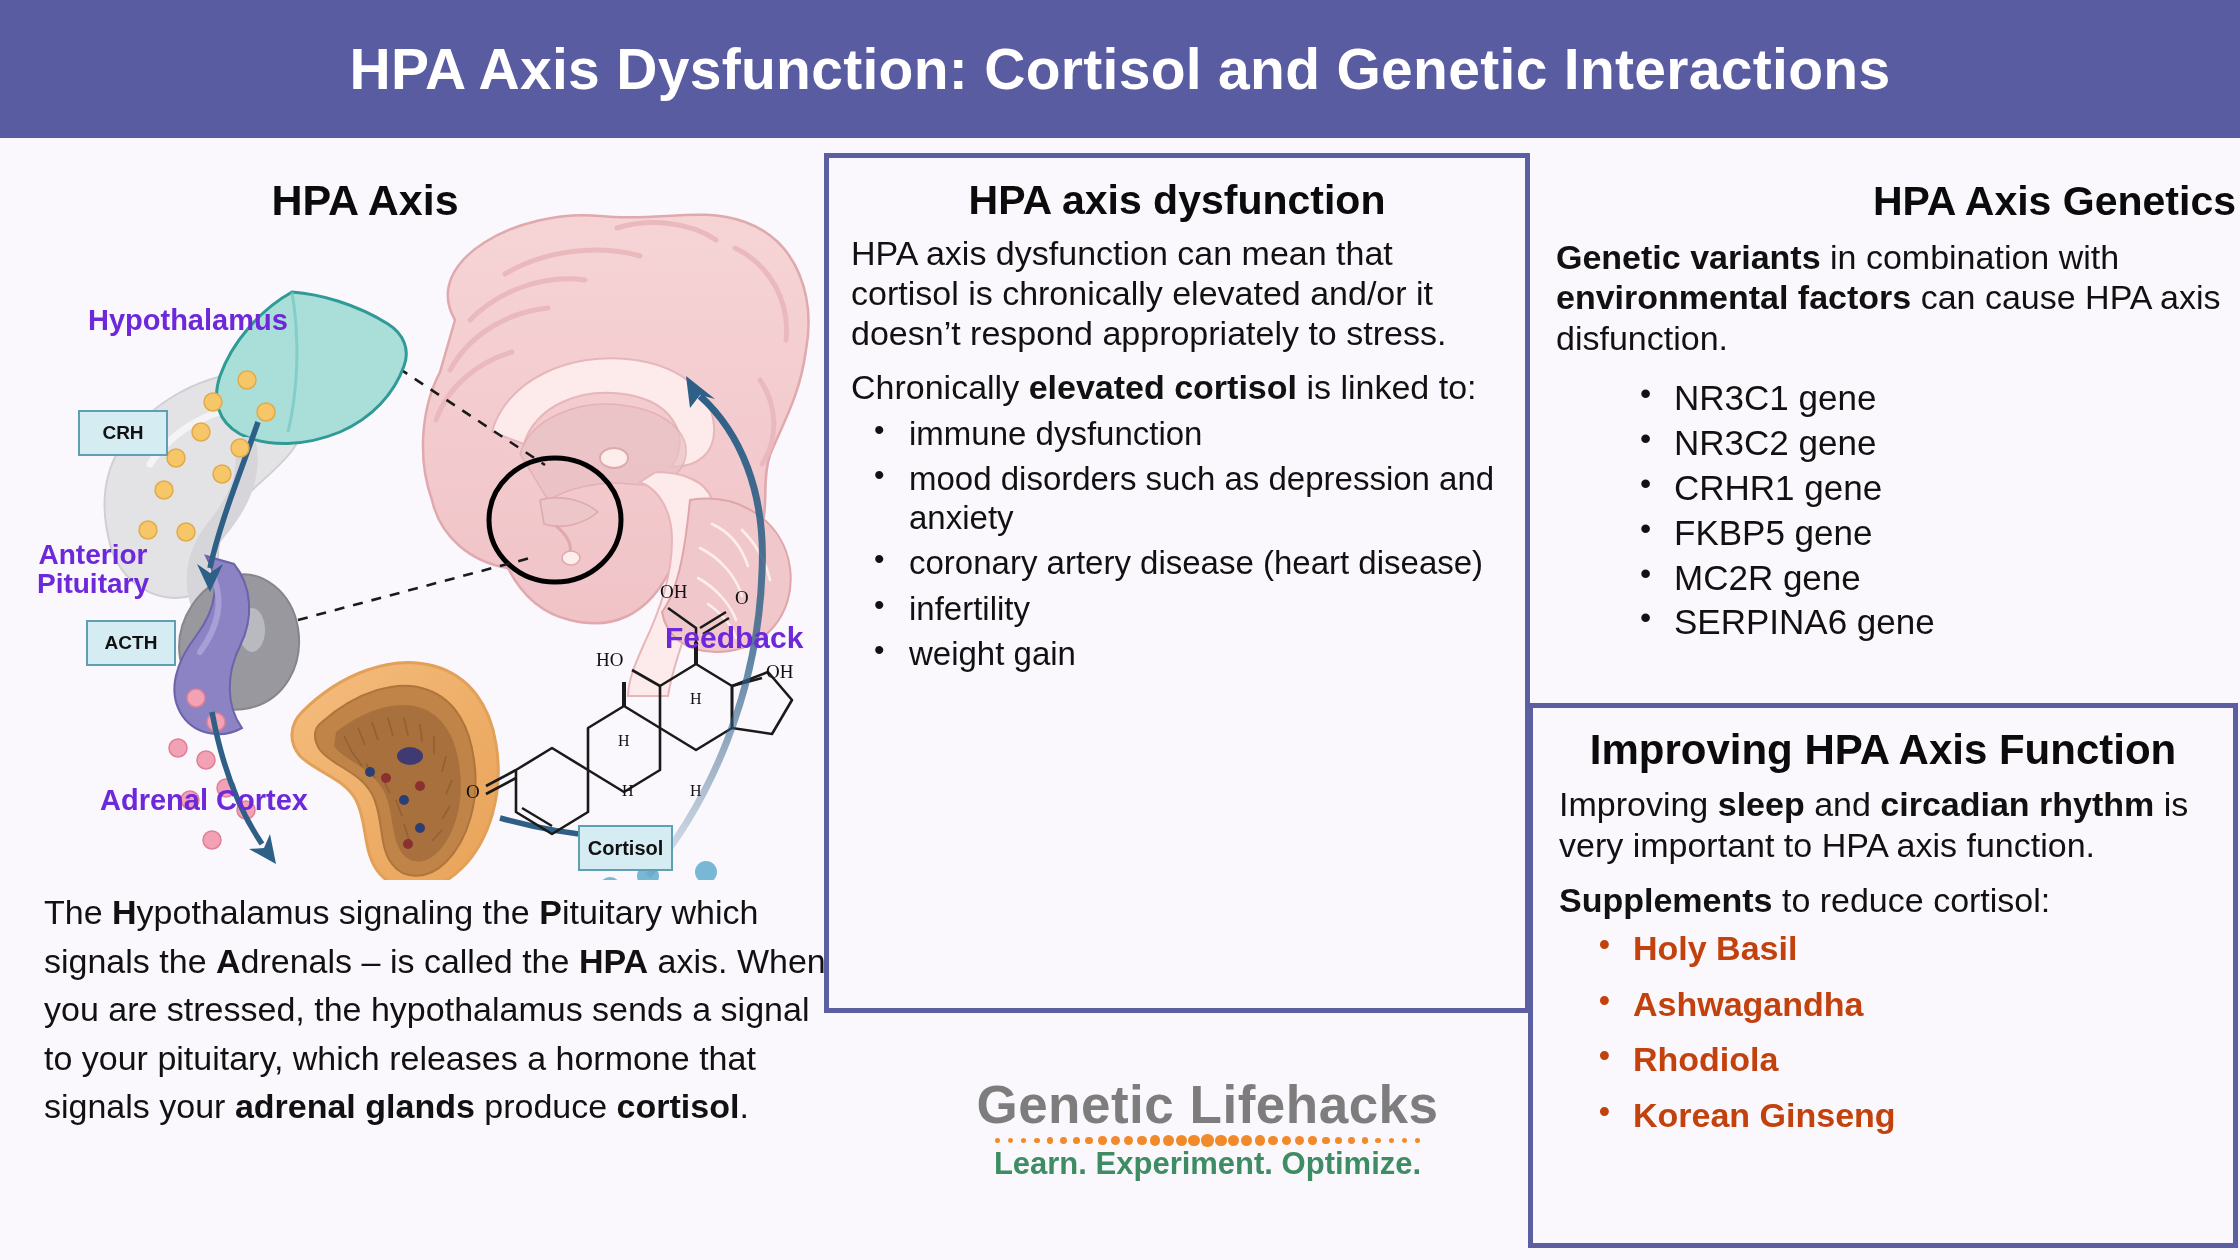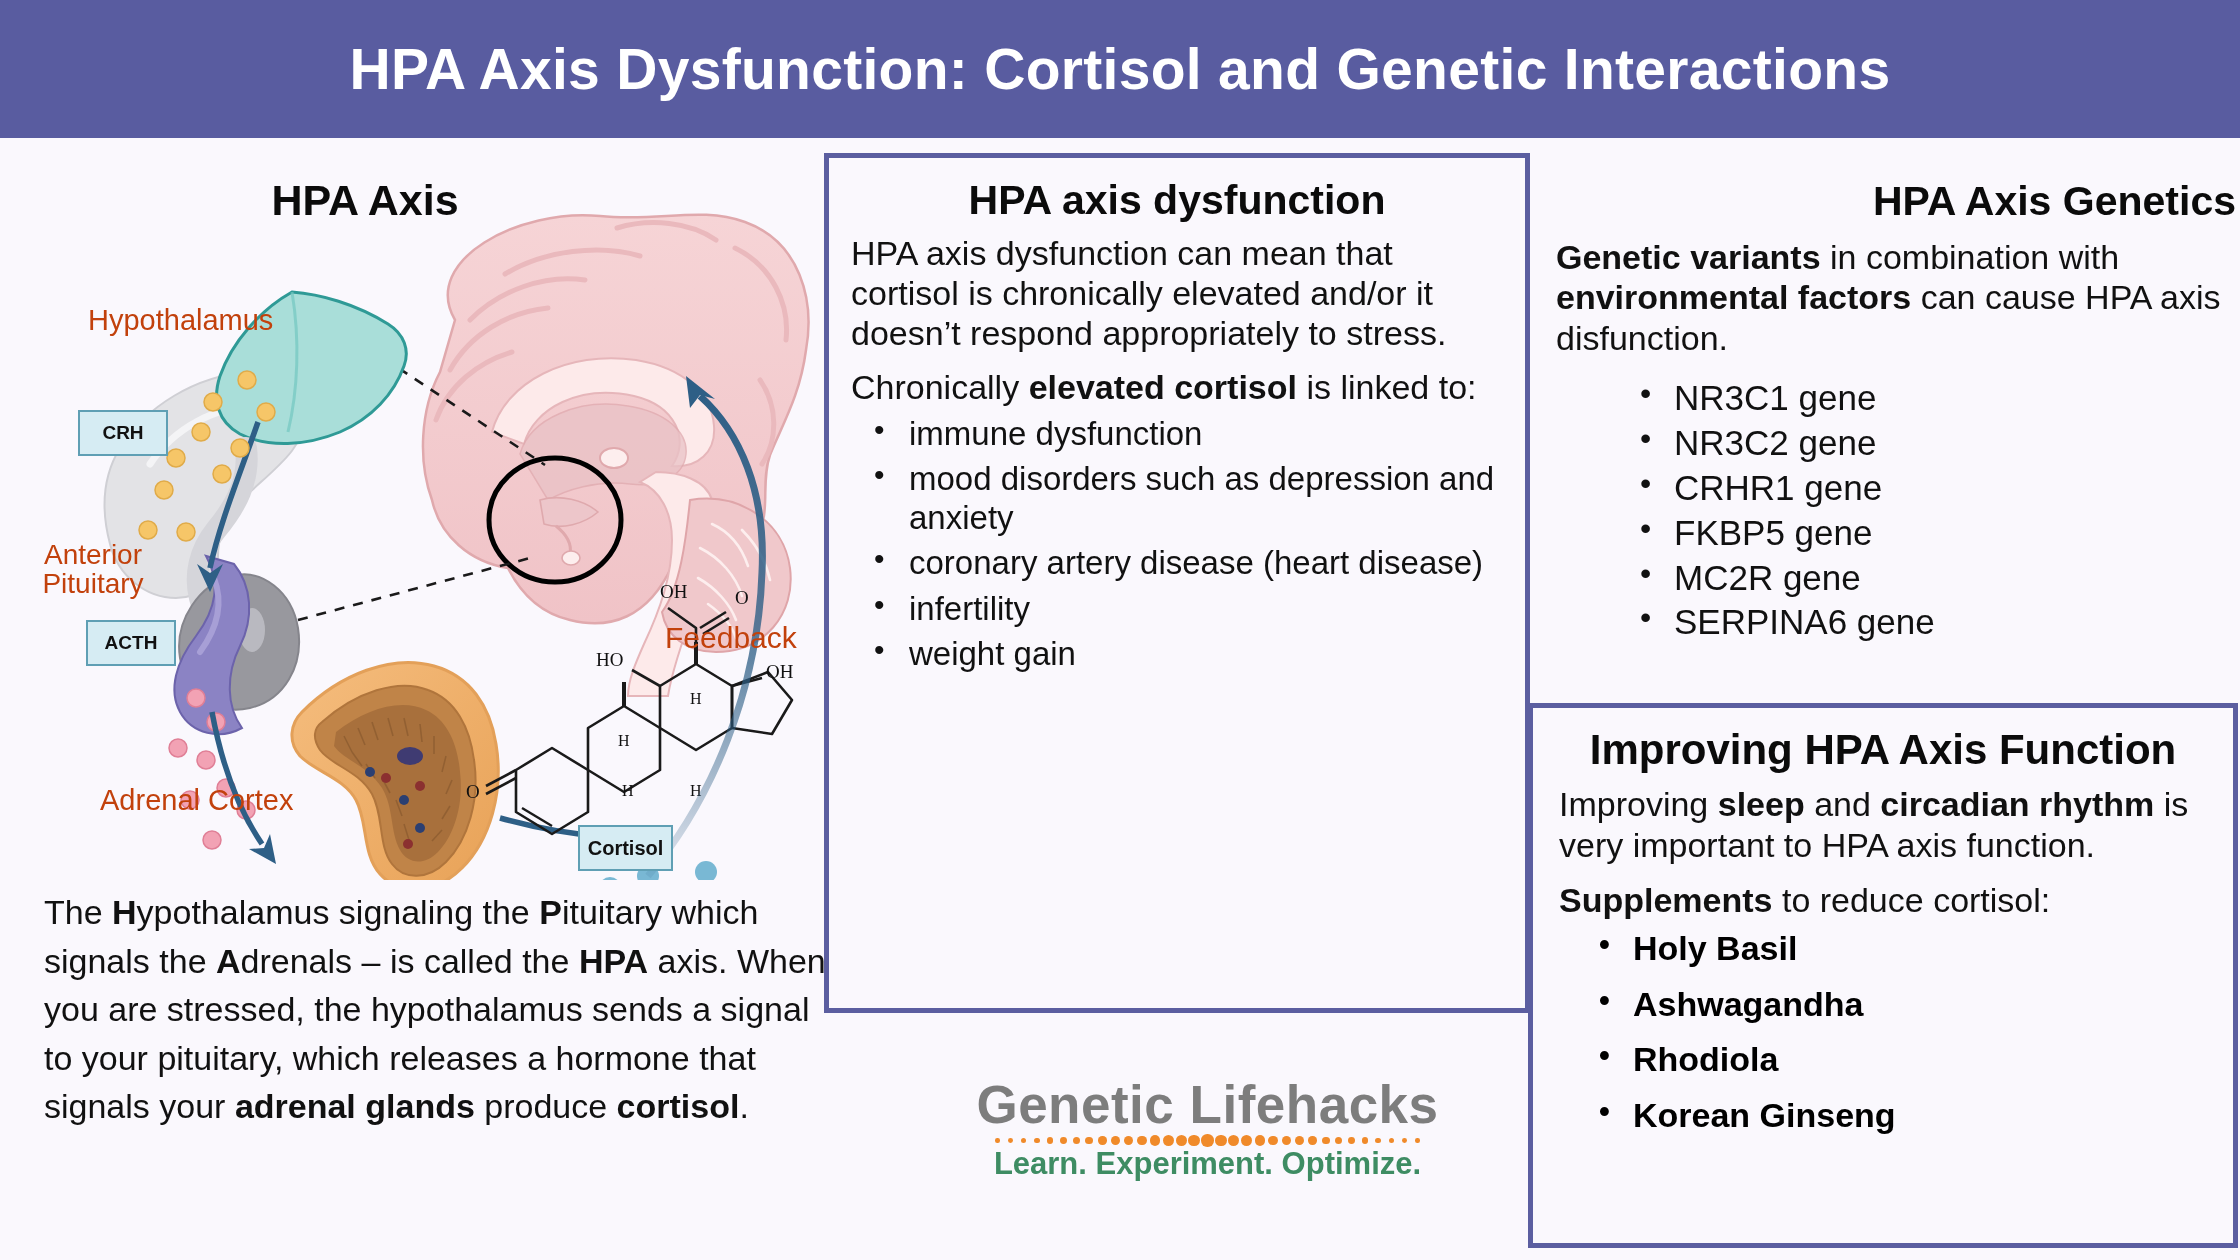--- a/index.html
+++ b/index.html
@@ -45,21 +45,21 @@
     content:"\2022";position:absolute;left:-33px;top:-2px;font-size:30px;
   }
 
   
   .left-title{
     position:absolute;left:215px;top:176px;width:300px;text-align:center;
     font-size:43px;font-weight:bold;color:#0b0b0b;
   }
   .diagram{position:absolute;left:0px;top:200px;width:830px;height:680px;}
 
-  .lbl{position:absolute;font-weight:normal;color:#c2410c;font-size:28px;line-height:1.05;}
+  .lbl{position:absolute;font-weight:bold;color:#6d28d9;font-size:28px;line-height:1.05;}
   .lbl-hypo{left:88px;top:305px;font-size:29px;}
   .lbl-ant{left:28px;top:530px;text-align:center;width:130px;margin-top:10px;}
   .lbl-adr{left:100px;top:785px;font-size:29px;}
   .lbl-fb{left:665px;top:622px;font-size:30px;}
 
   .tagbox{
     position:absolute;background:#d6ecf3;border:2px solid #5f9fb4;
     display:flex;align-items:center;justify-content:center;
     font-size:19px;font-weight:bold;color:#111;box-sizing:border-box;
   }
@@ -95,21 +95,21 @@
 
   
   .panel-imp{left:1528px;top:703px;width:710px;height:545px;}
   .imp-inner{padding:16px 26px 0 26px;}
   .imp-h{font-size:42px;font-weight:bold;text-align:center;margin:2px 0 10px 0;color:#0b0b0b;}
   .imp-p{font-size:34px;line-height:1.21;color:#111;margin:0 0 14px 0;}
   .imp-p b{font-weight:bold;}
   .imp-p2{font-size:34px;line-height:1.21;color:#111;margin:0 0 8px 0;}
   ul.imp-list{margin:0;padding:0 0 0 74px;list-style:none;}
   ul.imp-list li{
-    position:relative;font-size:34px;font-weight:bold;color:#000000;
+    position:relative;font-size:34px;font-weight:bold;color:#c2410c;
     line-height:1.16;margin-bottom:16px;
   }
   ul.imp-list li:before{
     content:"\2022";position:absolute;left:-34px;top:-2px;font-size:31px;font-weight:bold;
   }
 
   
   .logo{position:absolute;left:955px;top:1078px;width:505px;text-align:center;}
   .logo-main{font-size:53px;font-weight:bold;color:#7d7d7d;letter-spacing:.5px;line-height:1;}
   .logo-dots{margin:4px auto 2px auto;height:11px;width:420px;position:relative;}

